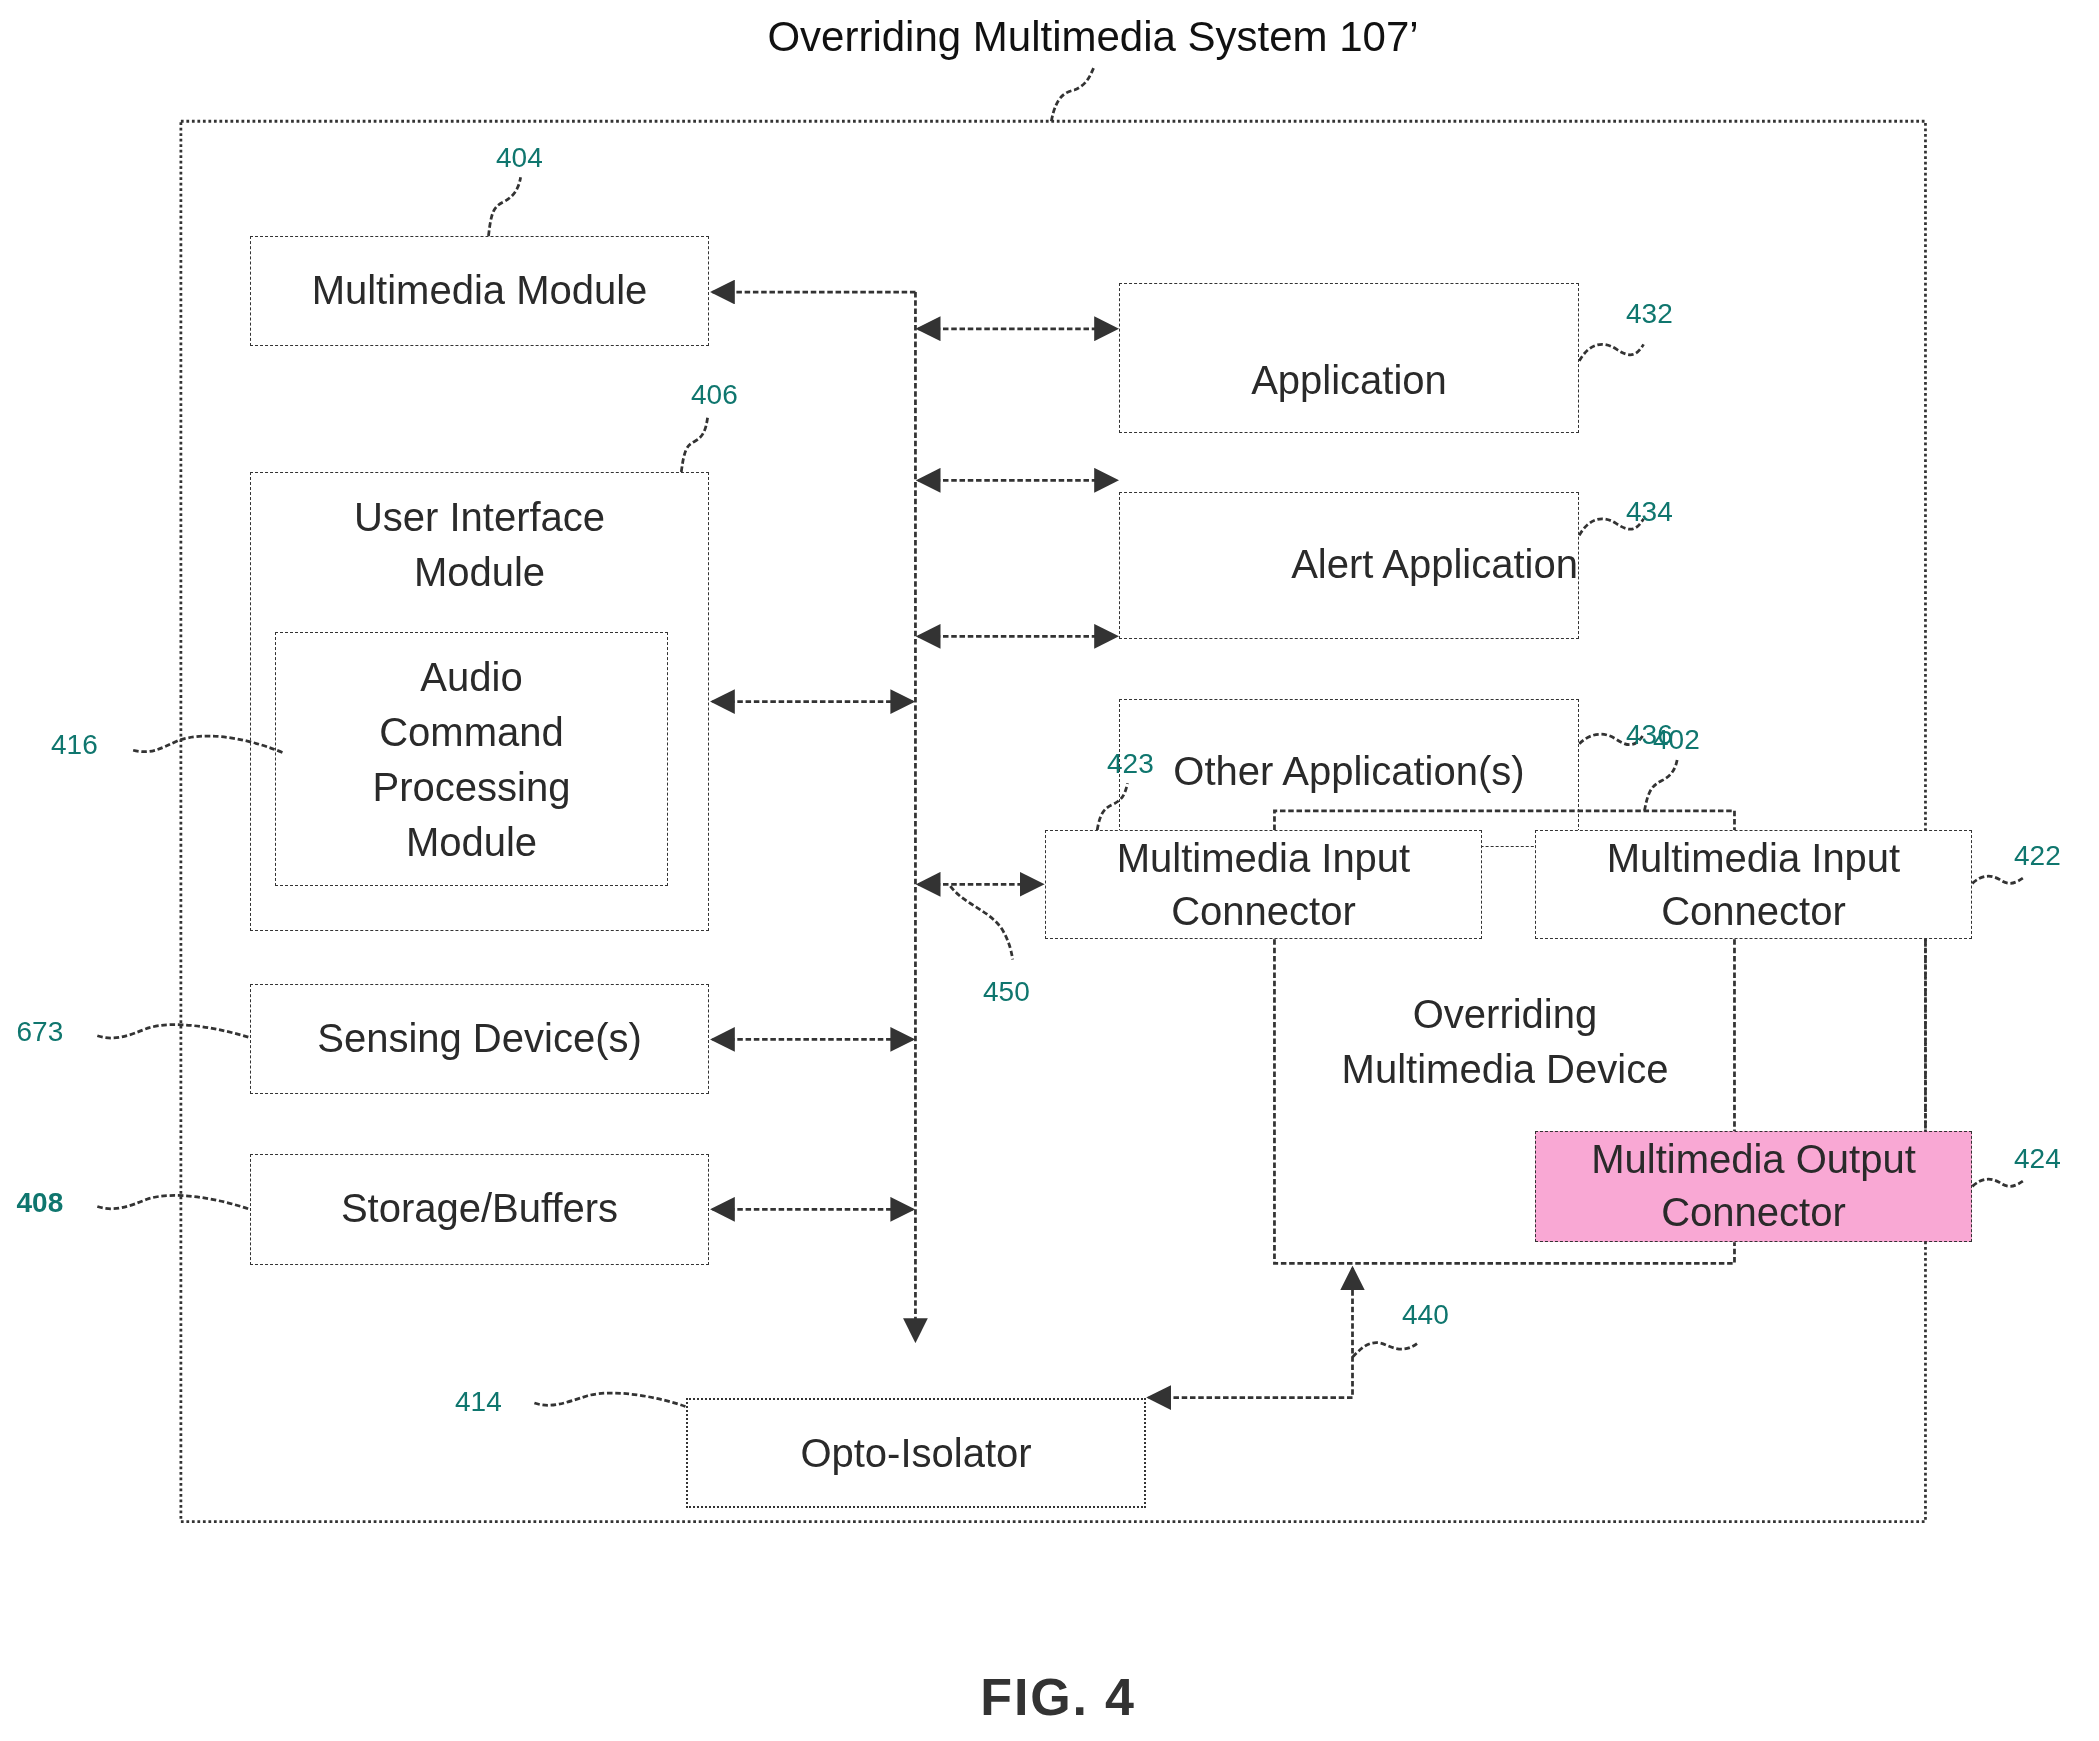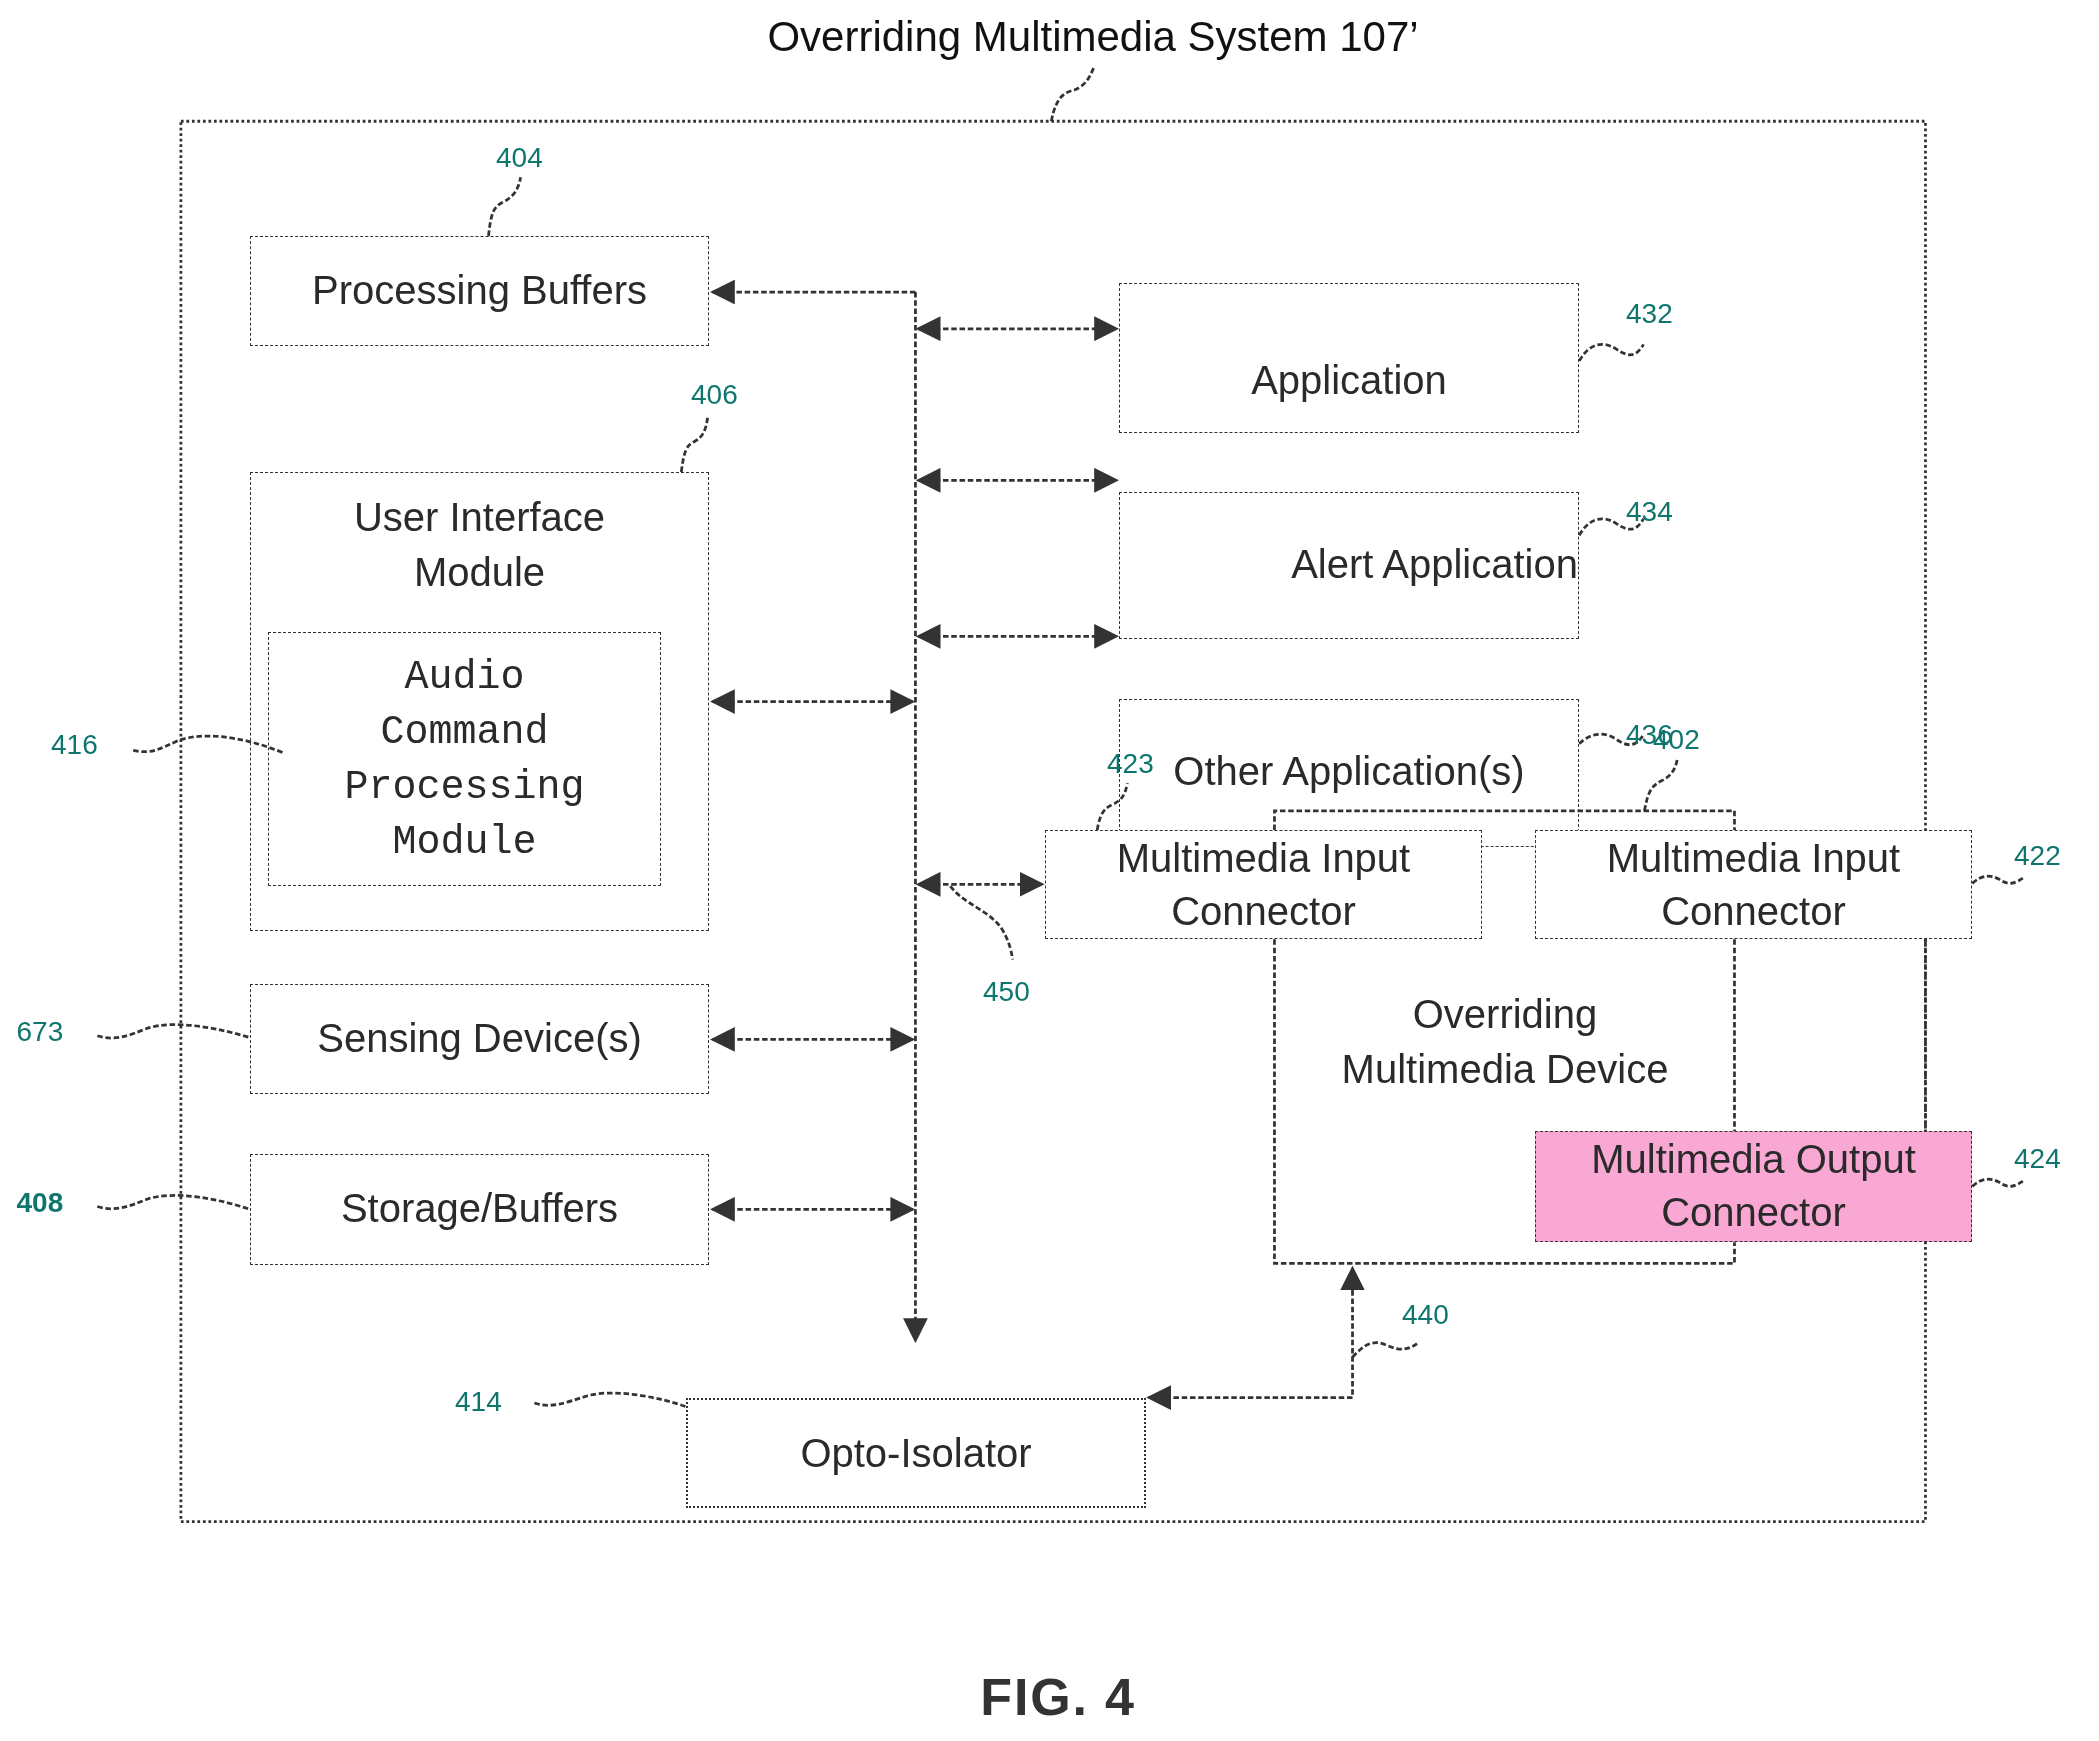--- a/index.html
+++ b/index.html
@@ -62,28 +62,28 @@
     <path d="M1791,883 C1795,860 1800,855 1810,850 C1820,845 1825,838 1827,825"></path>
     <path d="M1195,904 C1198,885 1203,880 1212,876 C1222,871 1225,866 1228,853"></path>
     <path d="M2148,962 C2158,953 2168,952 2178,958 C2188,965 2195,962 2205,955"></path>
     <path d="M2148,1292 C2158,1283 2168,1282 2178,1288 C2188,1295 2195,1292 2205,1285"></path>
   </g>
 </svg>
 
 <div class="title">Overriding Multimedia System 107’</div>
 
 <div class="box" style="left:250px;top:236px;width:459px;height:110px;">
-  <div class="btext" style="top:26px;">Processing Buffers</div>
+  <div class="btext" style="top:26px;">Multimedia Module</div>
 </div>
 <div class="ref" style="left:496px;top:138px;">404</div>
 
 <div class="box" style="left:250px;top:472px;width:459px;height:459px;">
   <div class="btext" style="top:16.5px;">User Interface</div>
   <div class="btext" style="top:72px;">Module</div>
-  <div class="box" style="left:17px;top:159px;width:393px;height:254px;font-family:Liberation Mono, monospace;">
+  <div class="box" style="left:24px;top:159px;width:393px;height:254px;">
     <div class="btext" style="top:16.5px;">Audio</div>
     <div class="btext" style="top:72px;">Command</div>
     <div class="btext" style="top:127px;">Processing</div>
     <div class="btext" style="top:182px;">Module</div>
   </div>
 </div>
 <div class="ref" style="left:691px;top:375px;">406</div>
 <div class="ref" style="left:51px;top:725px;">416</div>
 
 <div class="box" style="left:250px;top:984px;width:459px;height:110px;">

